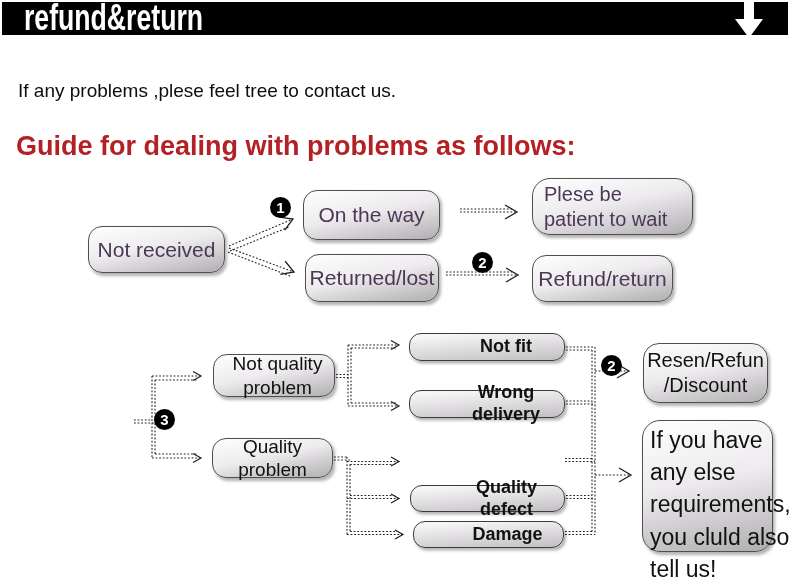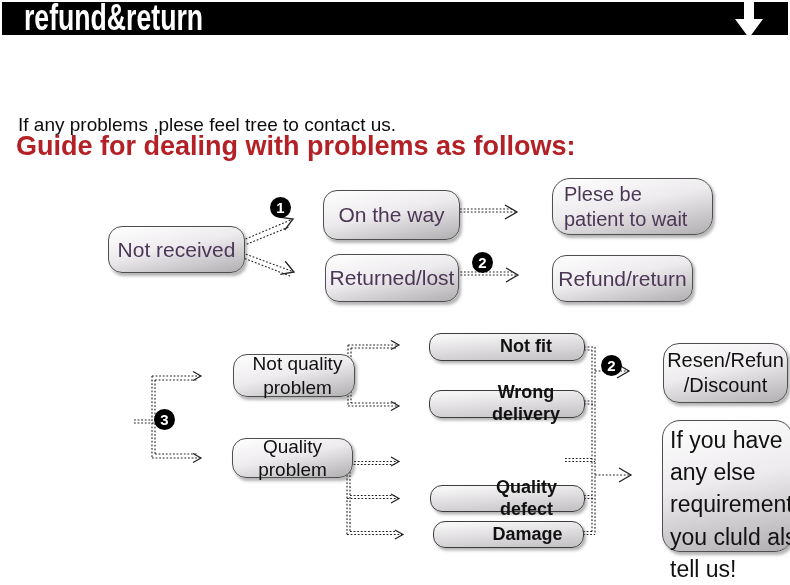--- a/index.html
+++ b/index.html
@@ -14,21 +14,21 @@
   .header-arrow{position:absolute;left:733px;top:2px;z-index:3;}
 
   
   .intro-line{position:absolute;left:18px;color:#0d0d0d;font-size:19px;white-space:nowrap;}
   .red-heading{position:absolute;left:16px;color:#b32025;font-weight:bold;font-size:27px;white-space:nowrap;}
 
   
   .box{position:absolute;display:flex;align-items:center;justify-content:center;text-align:center;
        border:1px solid #4f4f4f;border-radius:14px;box-sizing:border-box;white-space:pre-line;
        background:linear-gradient(168deg,#fdfcfd 6%,#edebed 46%,#b1aeb1 100%);
-       box-shadow:2px 2.5px 3px rgba(40,40,40,.35);z-index:3;line-height:1.22;margin-left:20px;}
+       box-shadow:2px 2.5px 3px rgba(40,40,40,.35);z-index:3;line-height:1.22;}
   .purple{color:#4b3756;font-size:21px;}
   .dark{color:#111;font-size:19px;}
   .bold{font-weight:bold;font-size:18px;}
   .small-node{border-radius:12px;border:1.4px solid #3c3c3c;
        background:linear-gradient(176deg,#f7f6f7 10%,#c2bfc2 100%);padding-left:38px;}
   .left-align{justify-content:flex-start;text-align:left;}
 
   
   .marker{position:absolute;width:21px;height:21px;border-radius:50%;background:#000;color:#fff;
        display:flex;align-items:center;justify-content:center;font-weight:bold;font-size:15px;z-index:4;}
@@ -39,21 +39,21 @@
 <body>
 
 <div id="page">
 
   <div class="header-bar"></div>
   <span class="header-title">refund&amp;return</span>
   <svg class="header-arrow" width="32" height="38" viewBox="0 0 32 38">
     <polygon points="11,0 21,0 21,17 30,17 16,36 2,17 11,17" fill="#ffffff"></polygon>
   </svg>
 
-  <div class="intro-line" style="top:114px;">If any problems ,plese feel tree to contact us.</div>
+  <div class="intro-line" style="top:80px;">If any problems ,plese feel tree to contact us.</div>
   <div class="red-heading" style="top:131px;">Guide for dealing with problems as follows:</div>
 
   <svg class="flow-svg" width="790" height="585" viewBox="0 0 790 585">
     <defs>
       <marker id="vbig" viewBox="0 0 16 18" refX="14" refY="9" markerWidth="16" markerHeight="18" markerUnits="userSpaceOnUse" orient="auto">
         <path d="M2,2 L14,9 L2,16" fill="none" stroke="#222" stroke-width="1.3" style="stroke-dasharray:none"></path>
       </marker>
       <marker id="vsm" viewBox="0 0 11 12" refX="9.5" refY="6" markerWidth="11" markerHeight="12" markerUnits="userSpaceOnUse" orient="auto">
         <path d="M1.5,1.5 L9.5,6 L1.5,10.5" fill="none" stroke="#222" stroke-width="1.2" style="stroke-dasharray:none"></path>
       </marker>

